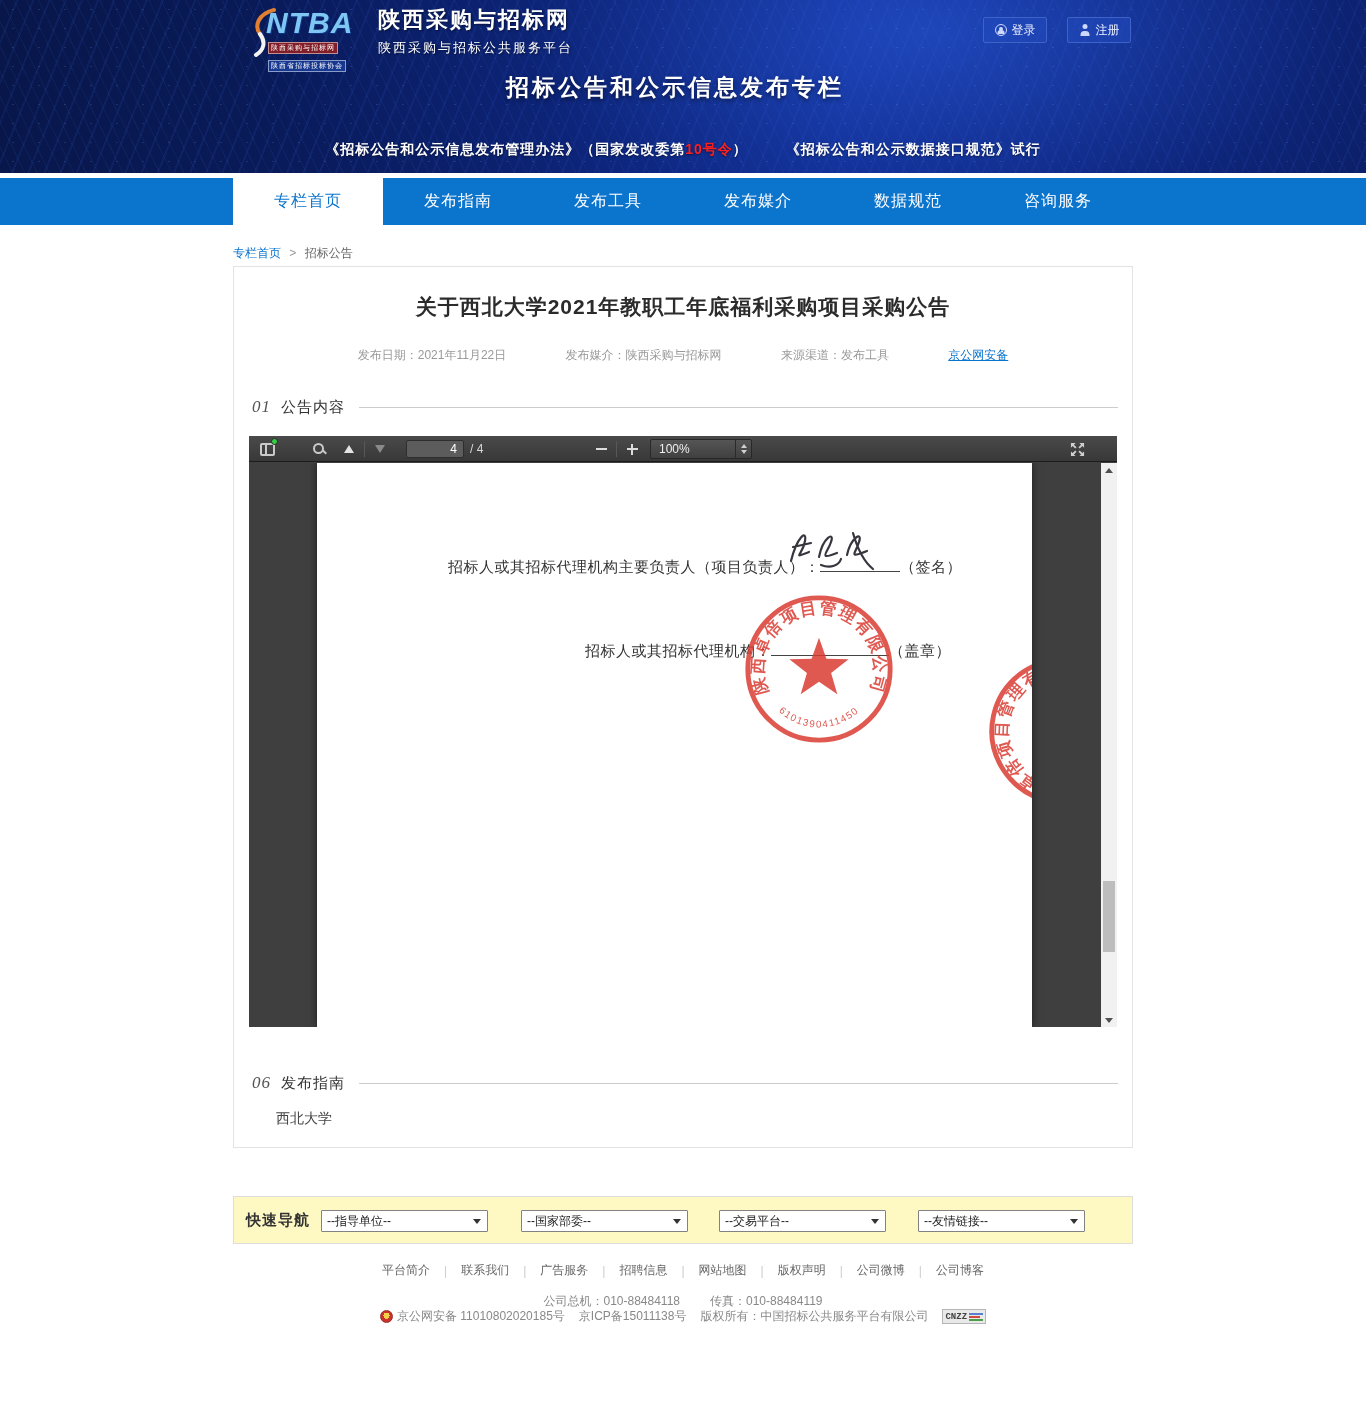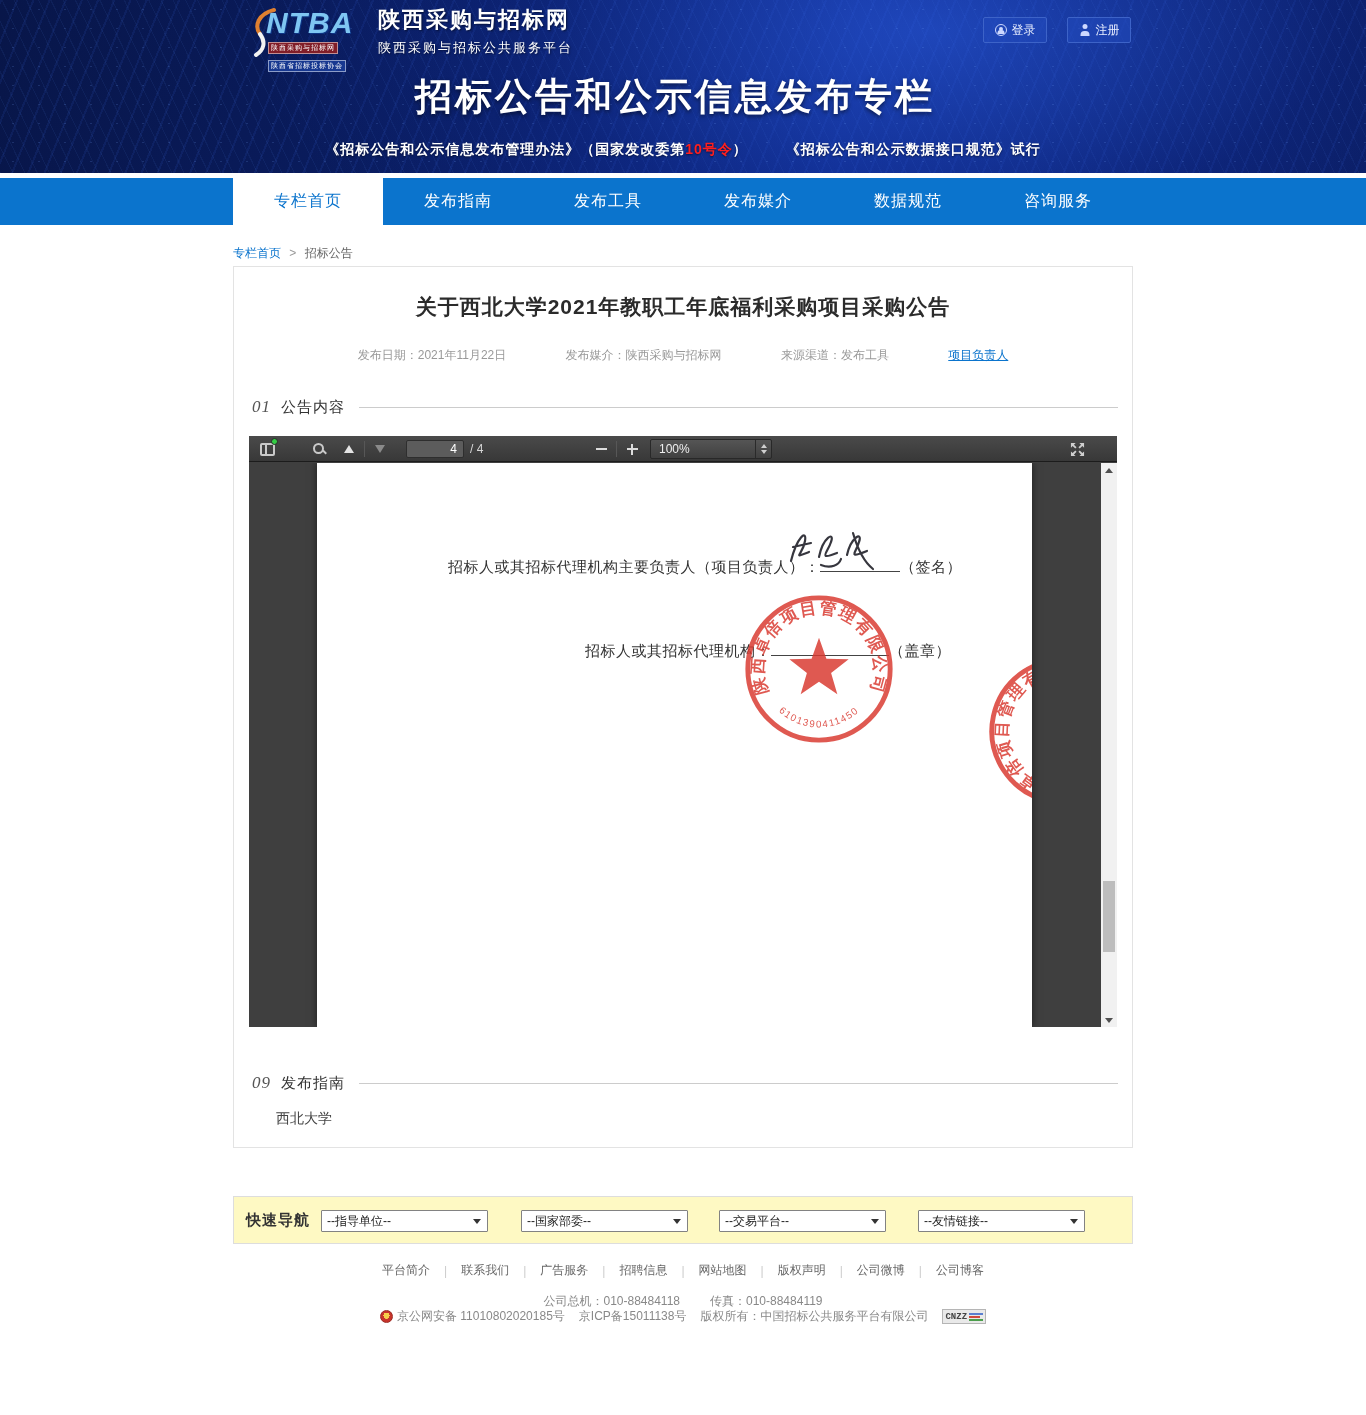--- a/index.html
+++ b/index.html
@@ -47,21 +47,21 @@
   .person-ico { width:12px; height:12px; display:inline-block; position:relative; }
   .person-ico.round { border:1px solid #cdd8ff; border-radius:50%; }
   .person-ico i { position:absolute; left:50%; transform:translateX(-50%); border-radius:50%; background:#cdd8ff; }
   .person-ico .head { width:4px; height:4px; top:1.5px; }
   .person-ico .bod { width:7px; height:3.5px; bottom:1.5px; border-radius:3px 3px 0 0; }
   .person-ico.plain .head { width:5px; height:5px; top:0; }
   .person-ico.plain .bod { width:9px; height:5px; bottom:0; border-radius:4px 4px 0 0; }
 
   .banner-title {
     position:absolute; left:0; right:16px; top:72px; text-align:center;
-    color:#fff; font-size:37px; font-weight:bold; letter-spacing:3px;
+    color:#fff; font-size:23px; font-weight:bold; letter-spacing:3px;
     text-shadow:0 2px 4px rgba(0,0,0,.55);
   }
   .banner-note {
     position:absolute; left:0; right:0; top:141px; text-align:center;
     color:#fff; font-size:14px; font-weight:bold; letter-spacing:1px;
     text-shadow:0 1px 2px rgba(0,0,0,.5);
   }
   .banner-note .red { color:#ff1f1f; }
   .banner-note .gap { display:inline-block; width:38px; }
 
@@ -123,21 +123,21 @@
     font-family:"Liberation Sans",sans-serif;
   }
   .page-total { color:#d8d8d8; font-size:12px; margin-left:6px; }
 
   .minus-g { width:11px; height:2px; background:#dcdcdc; }
   .plus-g { position:relative; width:11px; height:11px; }
   .plus-g::before { content:""; position:absolute; left:0; top:4.5px; width:11px; height:2px; background:#dcdcdc; }
   .plus-g::after { content:""; position:absolute; left:4.5px; top:0; width:2px; height:11px; background:#dcdcdc; }
 
   .zoom-select {
-    width:122px; height:20px; margin-left:6px; background:linear-gradient(#555,#404040);
+    width:102px; height:20px; margin-left:6px; background:linear-gradient(#555,#404040);
     border:1px solid #282828; border-radius:2px; display:flex; align-items:center; cursor:pointer;
   }
   .zoom-select .val { flex:1; color:#efefef; font-size:12px; padding-left:8px; }
   .zoom-select .spin { width:16px; height:100%; border-left:1px solid #2a2a2a; display:flex; flex-direction:column; align-items:center; justify-content:center; gap:2px; }
   .tri-u { width:0; height:0; border-left:3.5px solid transparent; border-right:3.5px solid transparent; border-bottom:4px solid #cfcfcf; }
   .tri-d { width:0; height:0; border-left:3.5px solid transparent; border-right:3.5px solid transparent; border-top:4px solid #cfcfcf; }
 
   .pdf-content { position:absolute; left:0; top:27px; right:16px; bottom:0; overflow:hidden; }
   .pdf-page {
     position:absolute; left:68px; top:0; width:715px; height:564px; background:#fff;
@@ -275,21 +275,21 @@
 </div>
 
 <div class="main-box">
 
   <div class="art-title">关于西北大学2021年教职工年底福利采购项目采购公告</div>
 
   <div class="art-meta">
     <span class="item"><span>发布日期：</span><span>2021年11月22日</span></span>
     <span class="item"><span>发布媒介：</span><span>陕西采购与招标网</span></span>
     <span class="item"><span>来源渠道：</span><span>发布工具</span></span>
-    <a class="item">项目负责人</a>
+    <a class="item">京公网安备</a>
   </div>
 
   <div class="sec-head sec1">
     <span class="idx">01</span>
     <span class="ttl">公告内容</span>
     <span class="rule"></span>
   </div>
 
   <div class="viewer">
     <div class="pdf-toolbar">
@@ -402,21 +402,21 @@
           <span class="sa-tri-u"></span>
         </div>
       <div class="scroll-thumb"></div>
       <div class="scroll-arrow sa-down">
           <span class="sa-tri-d"></span>
         </div>
     </div>
   </div>
 
   <div class="sec-head sec2">
-    <span class="idx">09</span>
+    <span class="idx">06</span>
     <span class="ttl">发布指南</span>
     <span class="rule"></span>
   </div>
 
   <div class="supervisor">西北大学</div>
 </div>
 
 <div class="quicknav">
   <span class="qn-label">快速导航</span>
   <div class="qn-select qn1">

